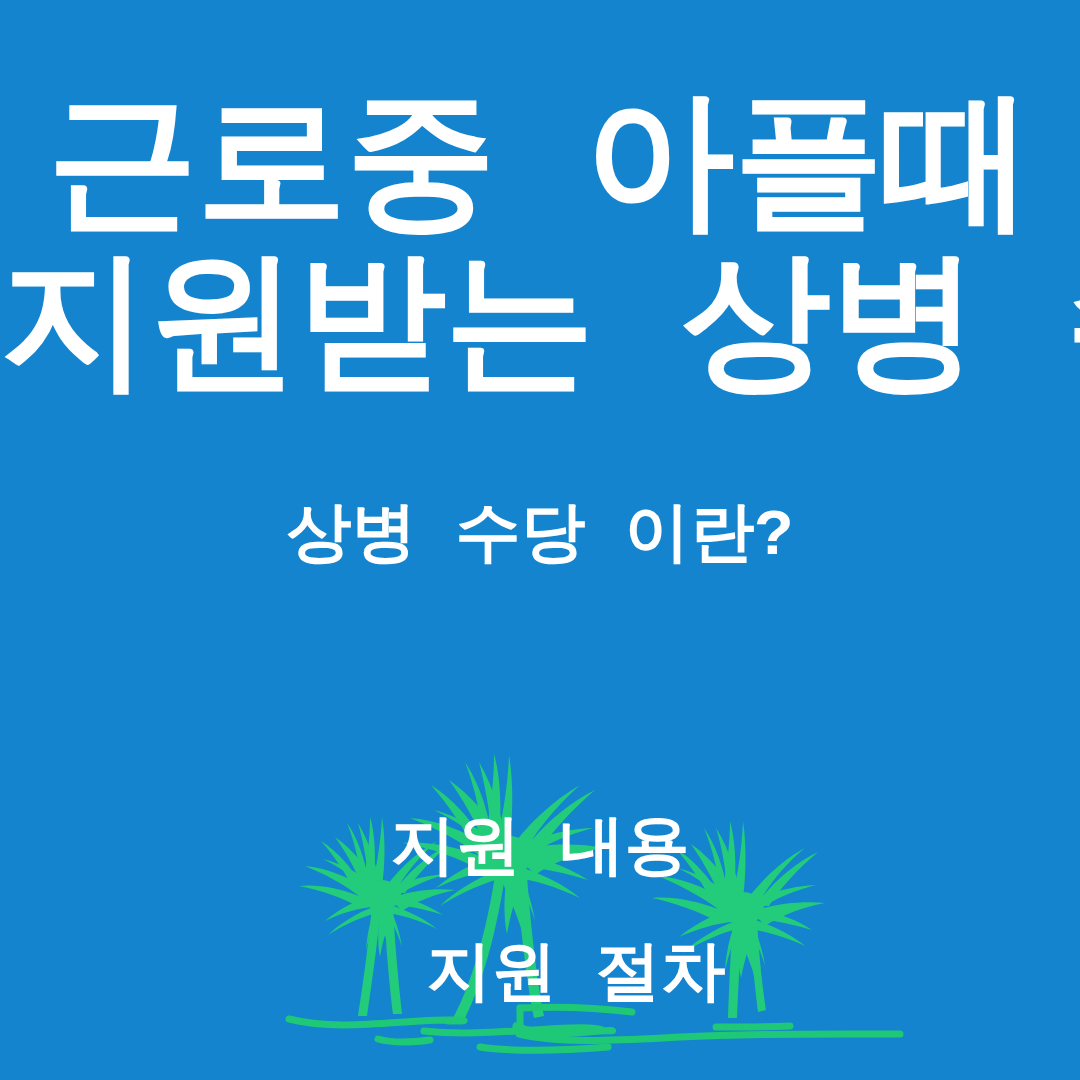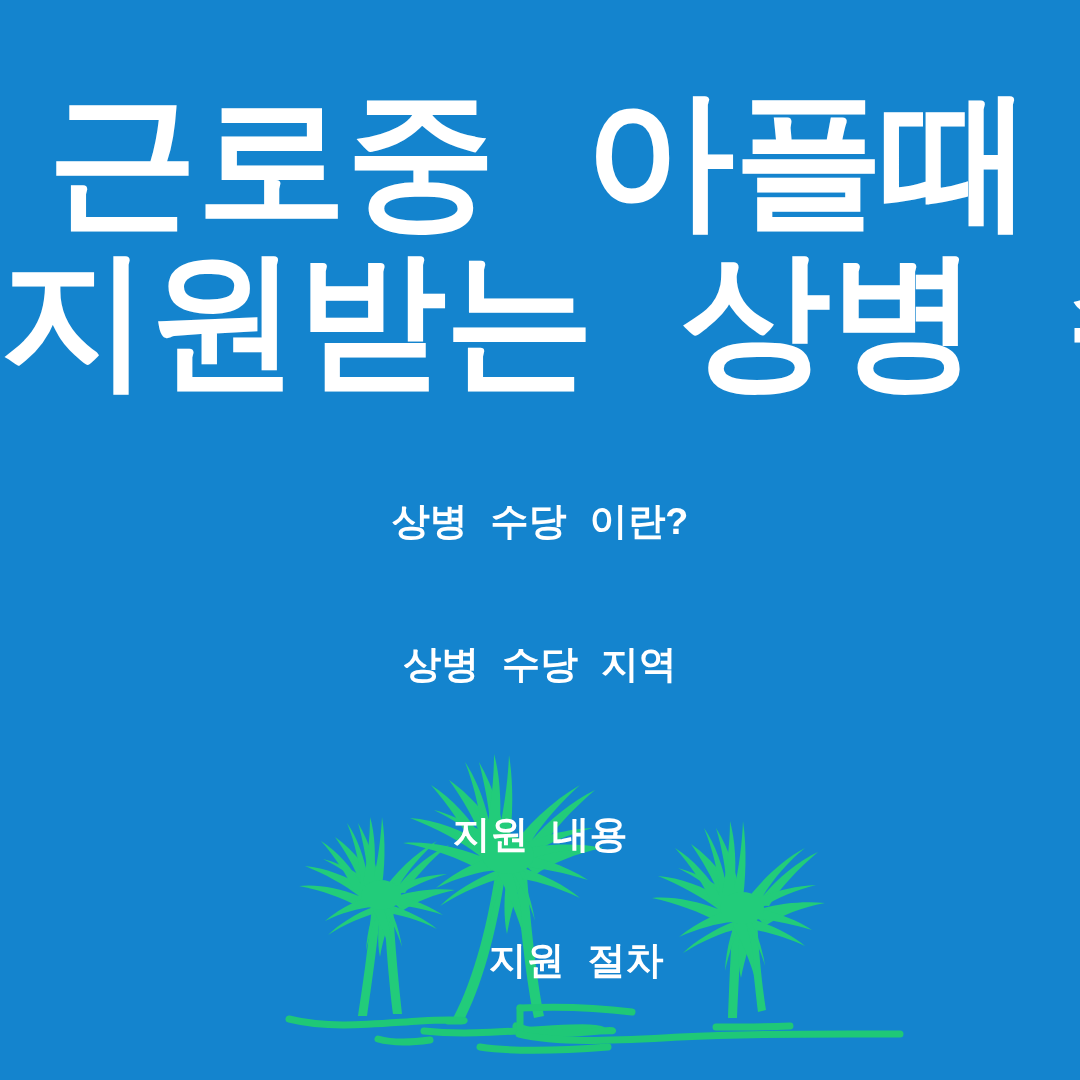--- a/index.html
+++ b/index.html
@@ -66,21 +66,21 @@
 
   .subhead {
     position: absolute;
     left: 0;
     width: 1080px;
     text-align: center;
     color: #ffffff;
     font-weight: 700;
     line-height: 1;
     white-space: nowrap;
-    font-size: 38px;
+    font-size: 65px;
   }
 
   #subhead-1 { top: 505px; }
   #subhead-2 { top: 648px; }
   #subhead-3 { top: 793px; margin-top: 25px; }
   #subhead-4 { top: 944px; margin-left: 36px; }
 </style>
 </head>
 <body>
 
@@ -168,20 +168,19 @@
   </svg>
 
   <div id="text-layer">
 
     <div class="headline" id="headline-line-1">근로중 아플때</div>
 
     <div class="headline" id="headline-line-2">지원받는 상병 수당</div>
 
     <div class="subhead" id="subhead-1">상병 수당 이란?</div>
 
-    <div class="subhead" id="subhead-2">상병 수당 지역</div>
 
     <div class="subhead" id="subhead-3">지원 내용</div>
 
     <div class="subhead" id="subhead-4">지원 절차</div>
 
   </div>
 </div>
 
 </body></html>

